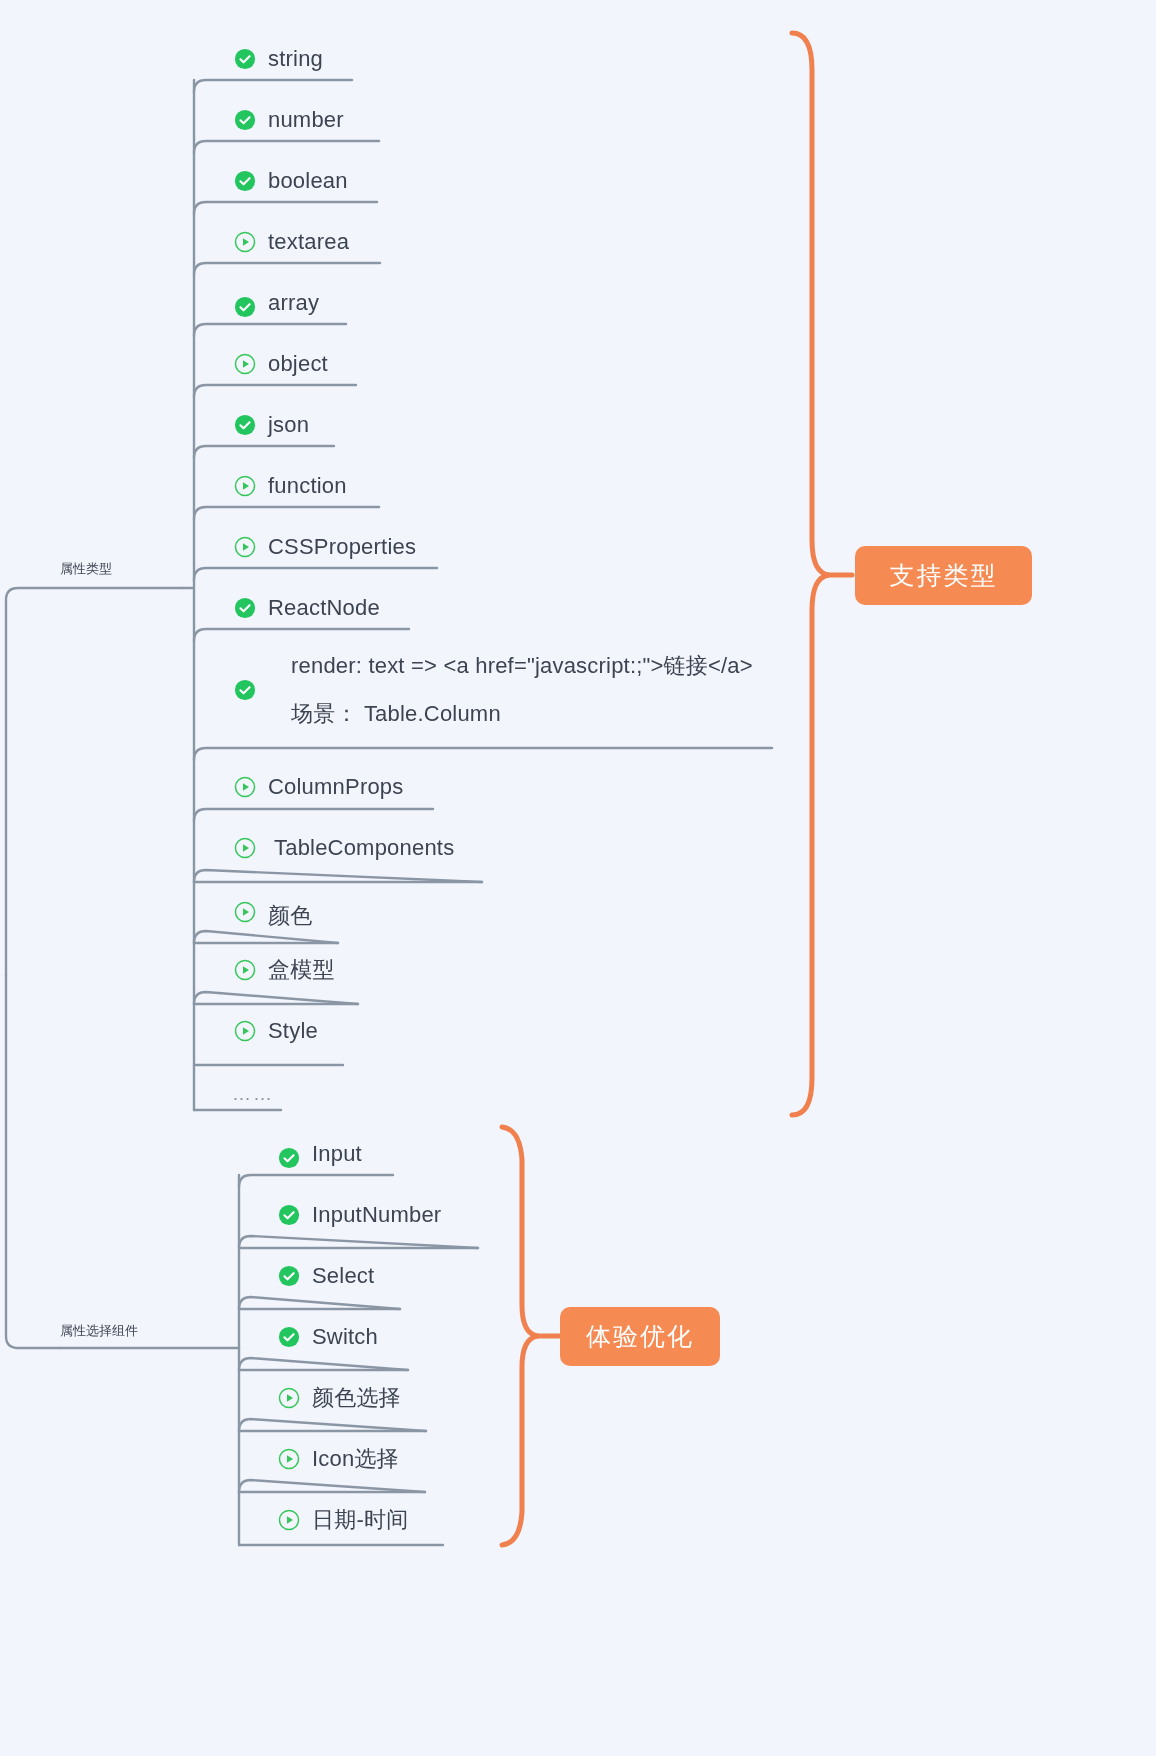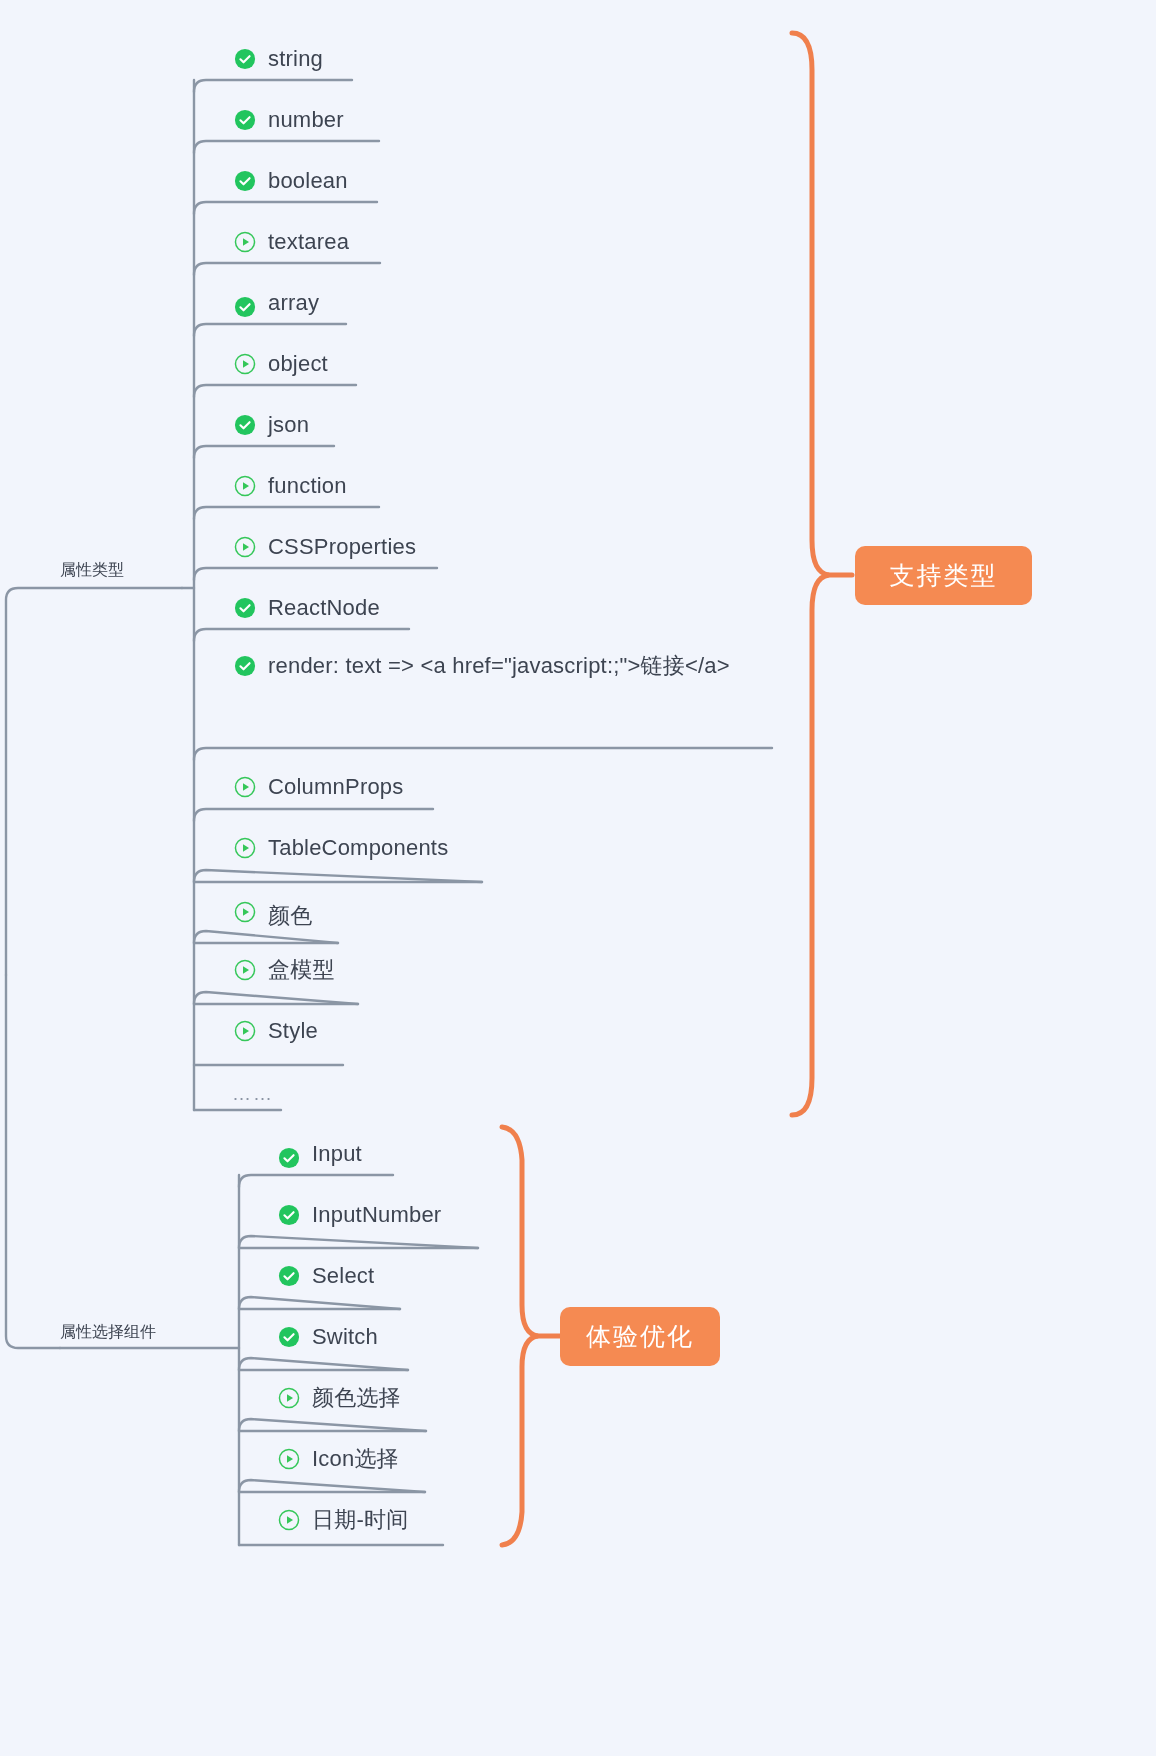--- a/index.html
+++ b/index.html
@@ -49,37 +49,38 @@
     display: block;
   }
   .node .label {
     font-size: 22px;
     color: #3d4451;
     line-height: 1.35;
     letter-spacing: .2px;
   }
   .node.multiline {
     align-items: center;
+    gap: 23px;
   }
   .node.multiline .label {
     white-space: normal;
   }
   .node.multiline .label .l1 { display: block; }
   .node.multiline .label .l2 { display: block; margin-top: 18px; }
 
   .node.ellipsis .label {
     font-size: 19px;
     color: #8a93a3;
     letter-spacing: 2px;
   }
 
   
   .rootlabel {
     position: absolute;
-    font-size: 16px;
+    font-size: 13px;
     color: #3d4451;
     white-space: nowrap;
   }
 
   
   .badge {
     position: absolute;
     display: flex;
     align-items: center;
     justify-content: center;
@@ -235,32 +236,33 @@
     <span class="label" style="color: rgb(61, 68, 81);">ReactNode</span>
   </div>
 
   <div class="node multiline" style="left:228px; top:645px;">
     <svg class="icon" viewBox="0 0 24 24">
       <circle cx="12" cy="12" r="11" fill="#22c55e"></circle>
       <path d="M7 12.3 L10.4 15.6 L17 8.9" fill="none" stroke="#fff" stroke-width="2.3" stroke-linecap="round" stroke-linejoin="round"></path>
     </svg>
     <span class="label" style="color: rgb(61, 68, 81);">
       <span class="l1">render: text =&gt; &lt;a href="javascript:;"&gt;链接&lt;/a&gt;</span>
+      <span class="l2">场景： Table.Column</span>
     </span>
   </div>
 
   <div class="node" style="left:228px; top:766px;">
     <svg class="icon" viewBox="0 0 24 24">
       <circle cx="12" cy="12" r="10.4" fill="none" stroke="#35c759" stroke-width="1.6"></circle>
       <path d="M9.8 7.8 L16.4 12 L9.8 16.2 Z" fill="#35c759"></path>
     </svg>
     <span class="label" style="color: rgb(61, 68, 81);">ColumnProps</span>
   </div>
 
-  <div class="node" style="left:228px; top:827px;">
+  <div class="node" style="left:228px; top:827px;gap:6px;">
     <svg class="icon" viewBox="0 0 24 24">
       <circle cx="12" cy="12" r="10.4" fill="none" stroke="#35c759" stroke-width="1.6"></circle>
       <path d="M9.8 7.8 L16.4 12 L9.8 16.2 Z" fill="#35c759"></path>
     </svg>
     <span class="label" style="color: rgb(61, 68, 81);">TableComponents</span>
   </div>
 
   <div class="node" style="left:228px; top:888px;">
     <svg class="icon" viewBox="0 0 24 24">
       <circle cx="12" cy="12" r="10.4" fill="none" stroke="#35c759" stroke-width="1.6"></circle>

